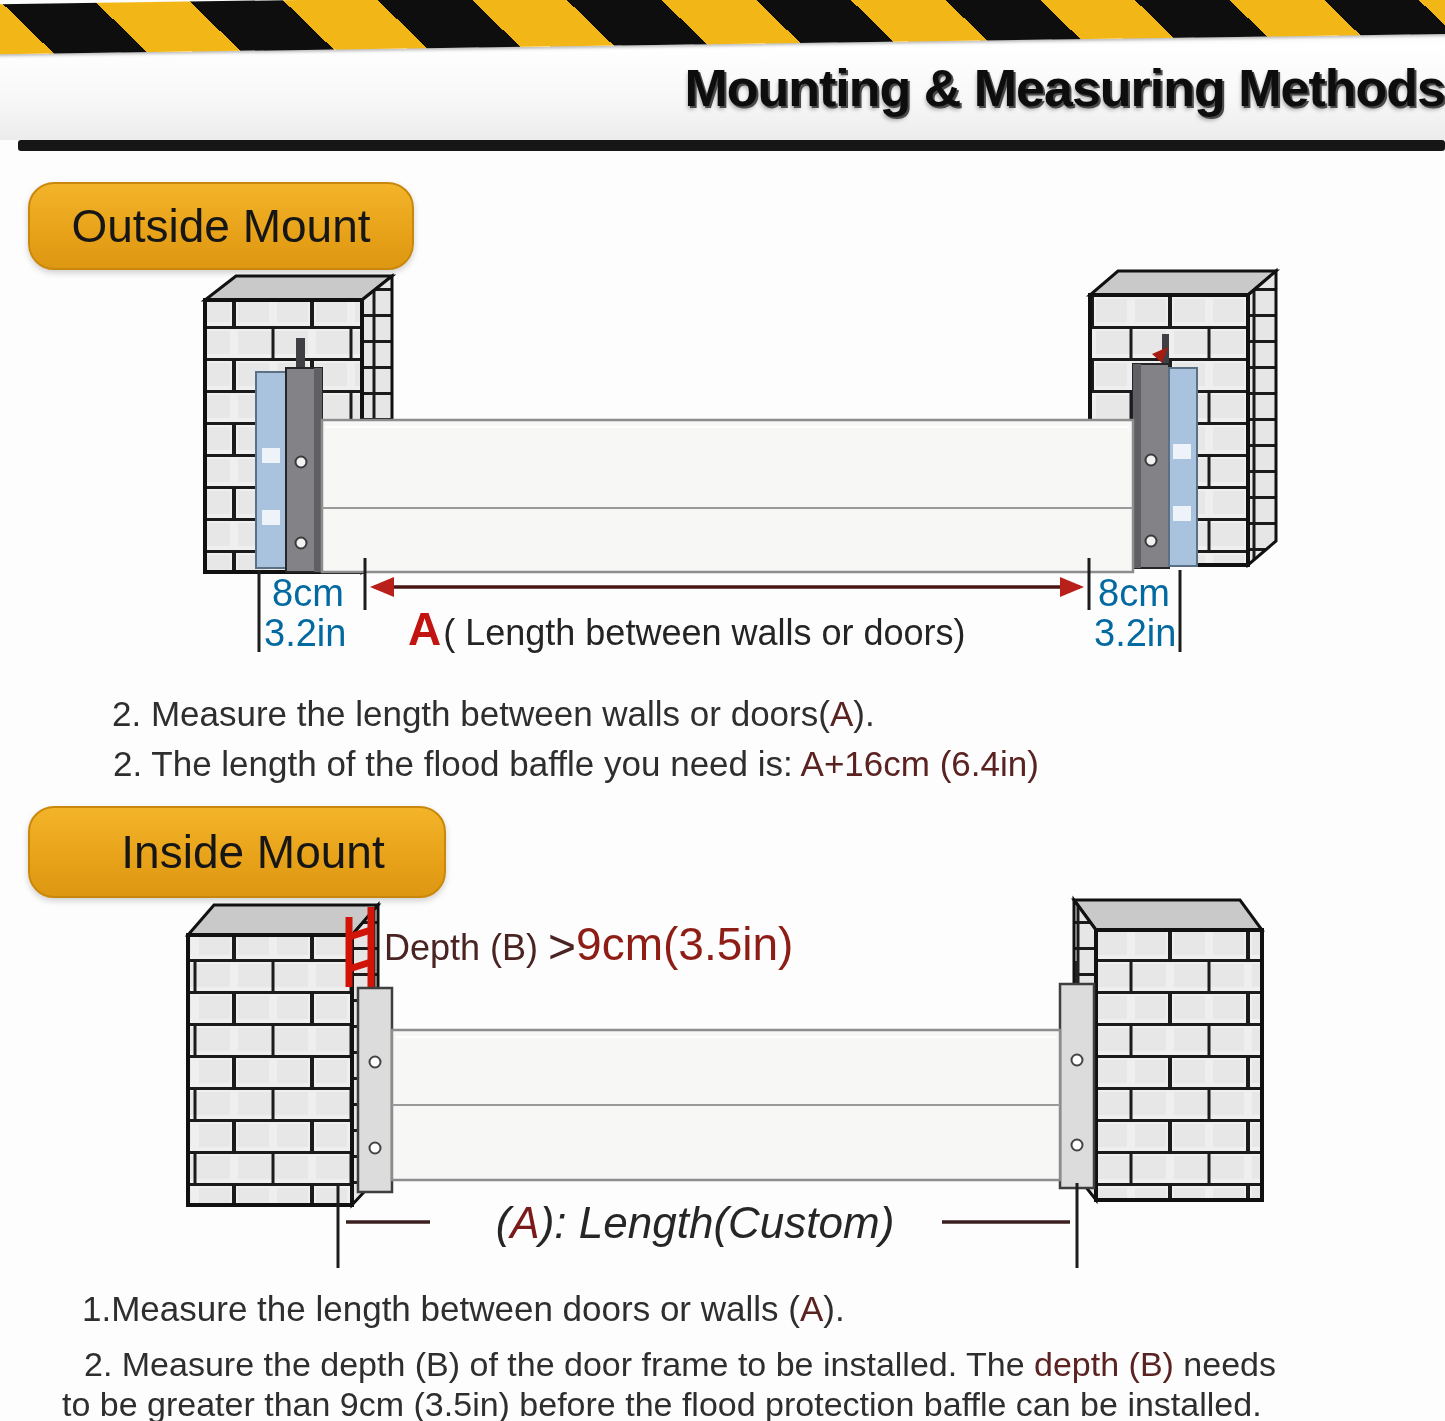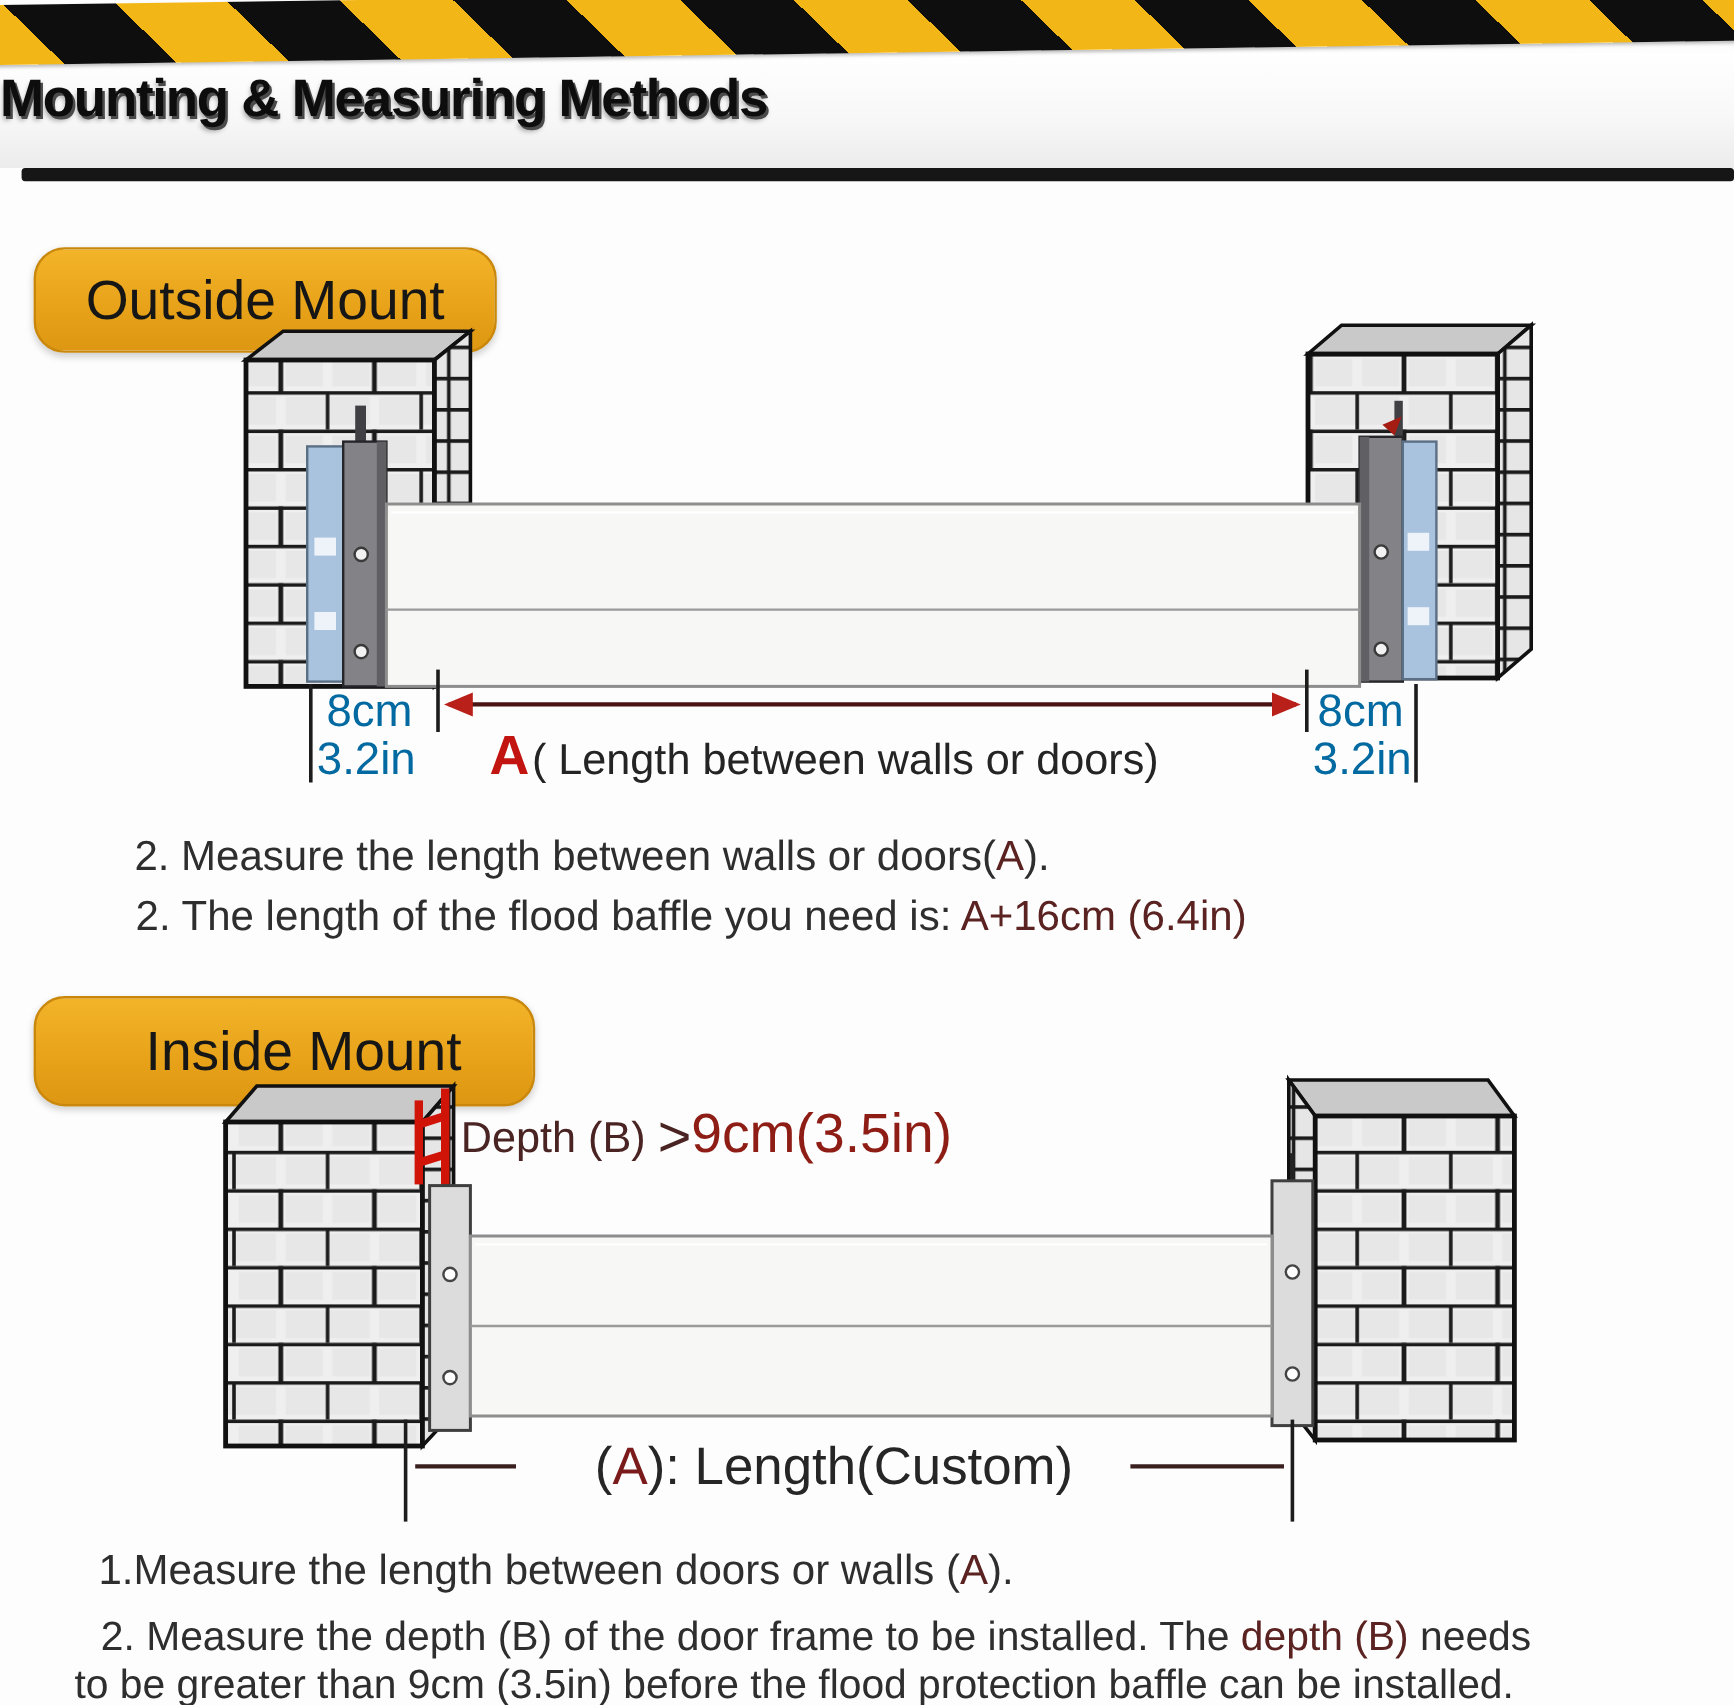--- a/index.html
+++ b/index.html
@@ -5,46 +5,46 @@
   html,body{margin:0;padding:0;background:#ffffff;}
   #page{position:relative;width:1445px;height:1421px;background:#fdfdfd;overflow:hidden;
         font-family:"Liberation Sans", sans-serif;color:#262626;}
 
   
   .title-band{position:absolute;left:0;top:44px;width:1445px;height:96px;
       background:linear-gradient(180deg,#ffffff 0%,#f8f8f8 55%,#ececec 100%);}
   .stripes{position:absolute;left:-40px;top:-6px;width:1540px;height:50px;
       background:repeating-linear-gradient(45deg,#f2b616 0 66px,#0e0e0e 66px 132px);
       transform:rotate(-0.8deg);box-shadow:0 2px 3px rgba(0,0,0,.25);}
-  .page-title{position:absolute;left:0;top:58px;width:1445px;text-align:left;
-      font-size:44px;font-weight:bold;letter-spacing:-1px;color:#0d0d0d;
+  .page-title{position:absolute;left:0;top:58px;width:1445px;text-align:right;
+      font-size:52px;font-weight:bold;letter-spacing:-1px;color:#0d0d0d;
       text-shadow:2px 2px 0 #4a4a4a,0 3px 4px rgba(0,0,0,.35);}
   .black-bar{position:absolute;left:18px;top:140px;width:1427px;height:11px;background:#161616;border-radius:3px;}
 
   
   .badge{position:absolute;left:28px;width:382px;display:flex;align-items:center;justify-content:center;
       background:linear-gradient(180deg,#f3b42a 0%,#e8a31a 55%,#dd9712 100%);
       border:2px solid #c9880c;border-radius:26px;
-      font-size:46px;color:#161616;box-shadow:0 3px 6px rgba(0,0,0,.18);margin-top:24px;}
+      font-size:46px;color:#161616;box-shadow:0 3px 6px rgba(0,0,0,.18);}
   .badge.out{top:182px;height:84px;}
   .badge.in{top:806px;height:88px;padding-left:32px;}
 
   svg{position:absolute;left:0;display:block;}
   .abs{position:absolute;white-space:nowrap;}
 
   
   .dim{font-size:38px;color:#0369a1;}
   .spanlabel{font-size:36px;color:#242424;}
   .spanlabel .bigA{font-size:46px;font-weight:bold;color:#c21511;margin-right:2px;}
   .step{font-size:35px;color:#2e2e2e;}
   .maroon{color:#5a2220;}
   .depthlabel{font-size:36px;color:#4a2323;}
   .depthlabel .gt{font-size:48px;vertical-align:-3px;}
   .depthlabel .dval{font-size:46px;color:#8e1d15;}
-  .lenlabel{font-size:44px;color:#262626;text-align:center;}
+  .lenlabel{font-size:44px;color:#262626;text-align:center;font-style:italic;}
   .lenlabel .redA{color:#7a1a1a;}
   .bstep{font-size:34px;color:#2e2e2e;}
 </style>
 </head>
 <body>
 
 <div id="page">
 
   <div class="title-band"></div>
   <div class="stripes"></div>

